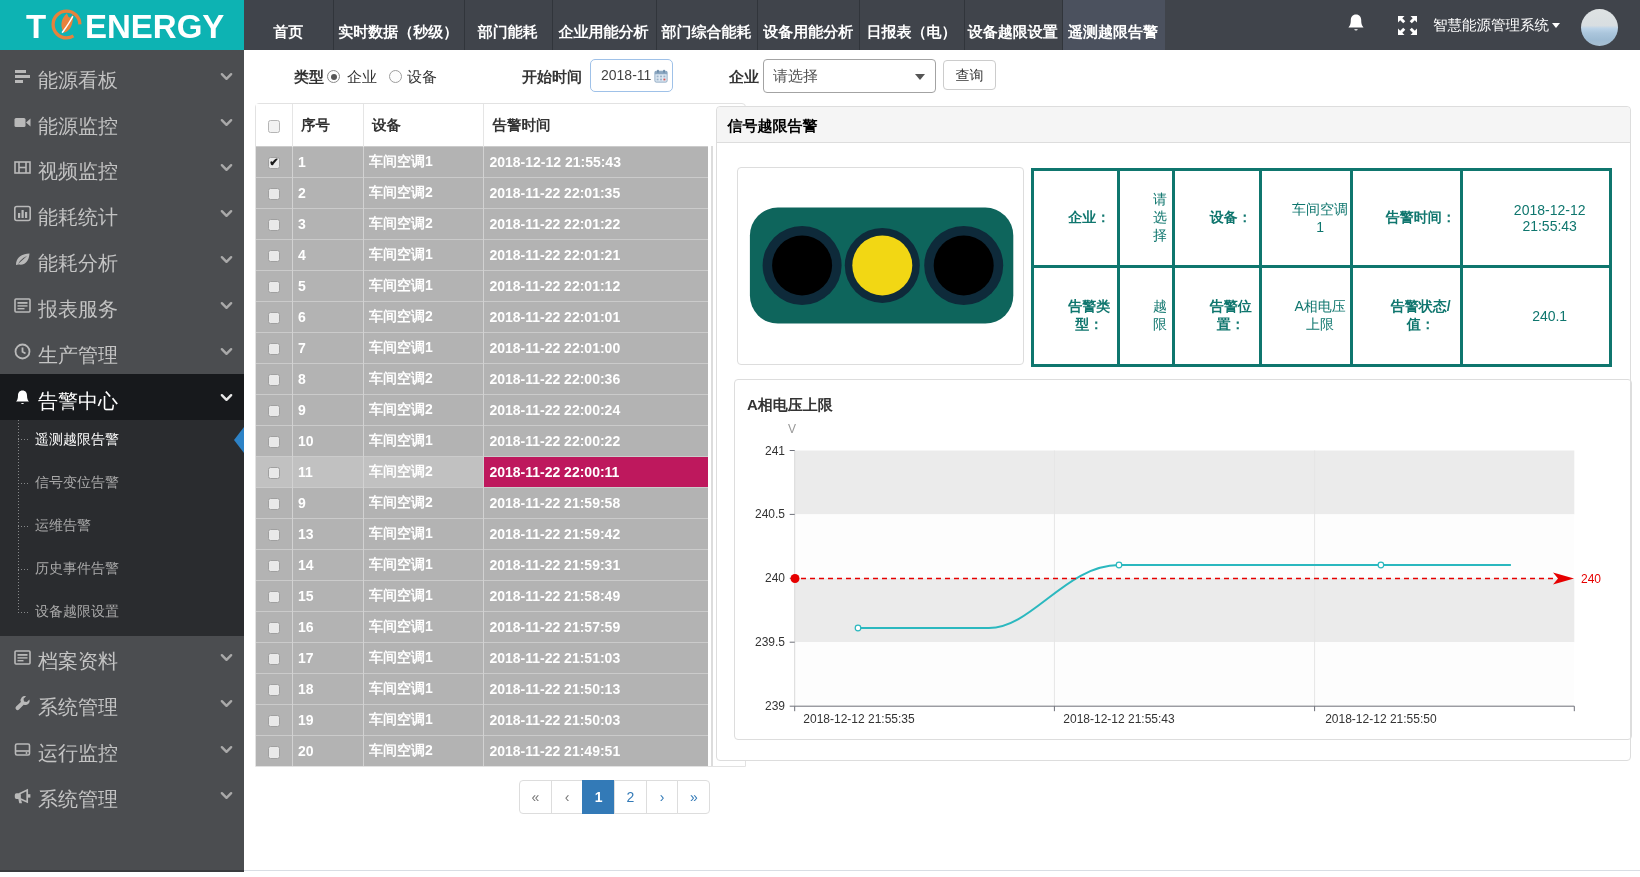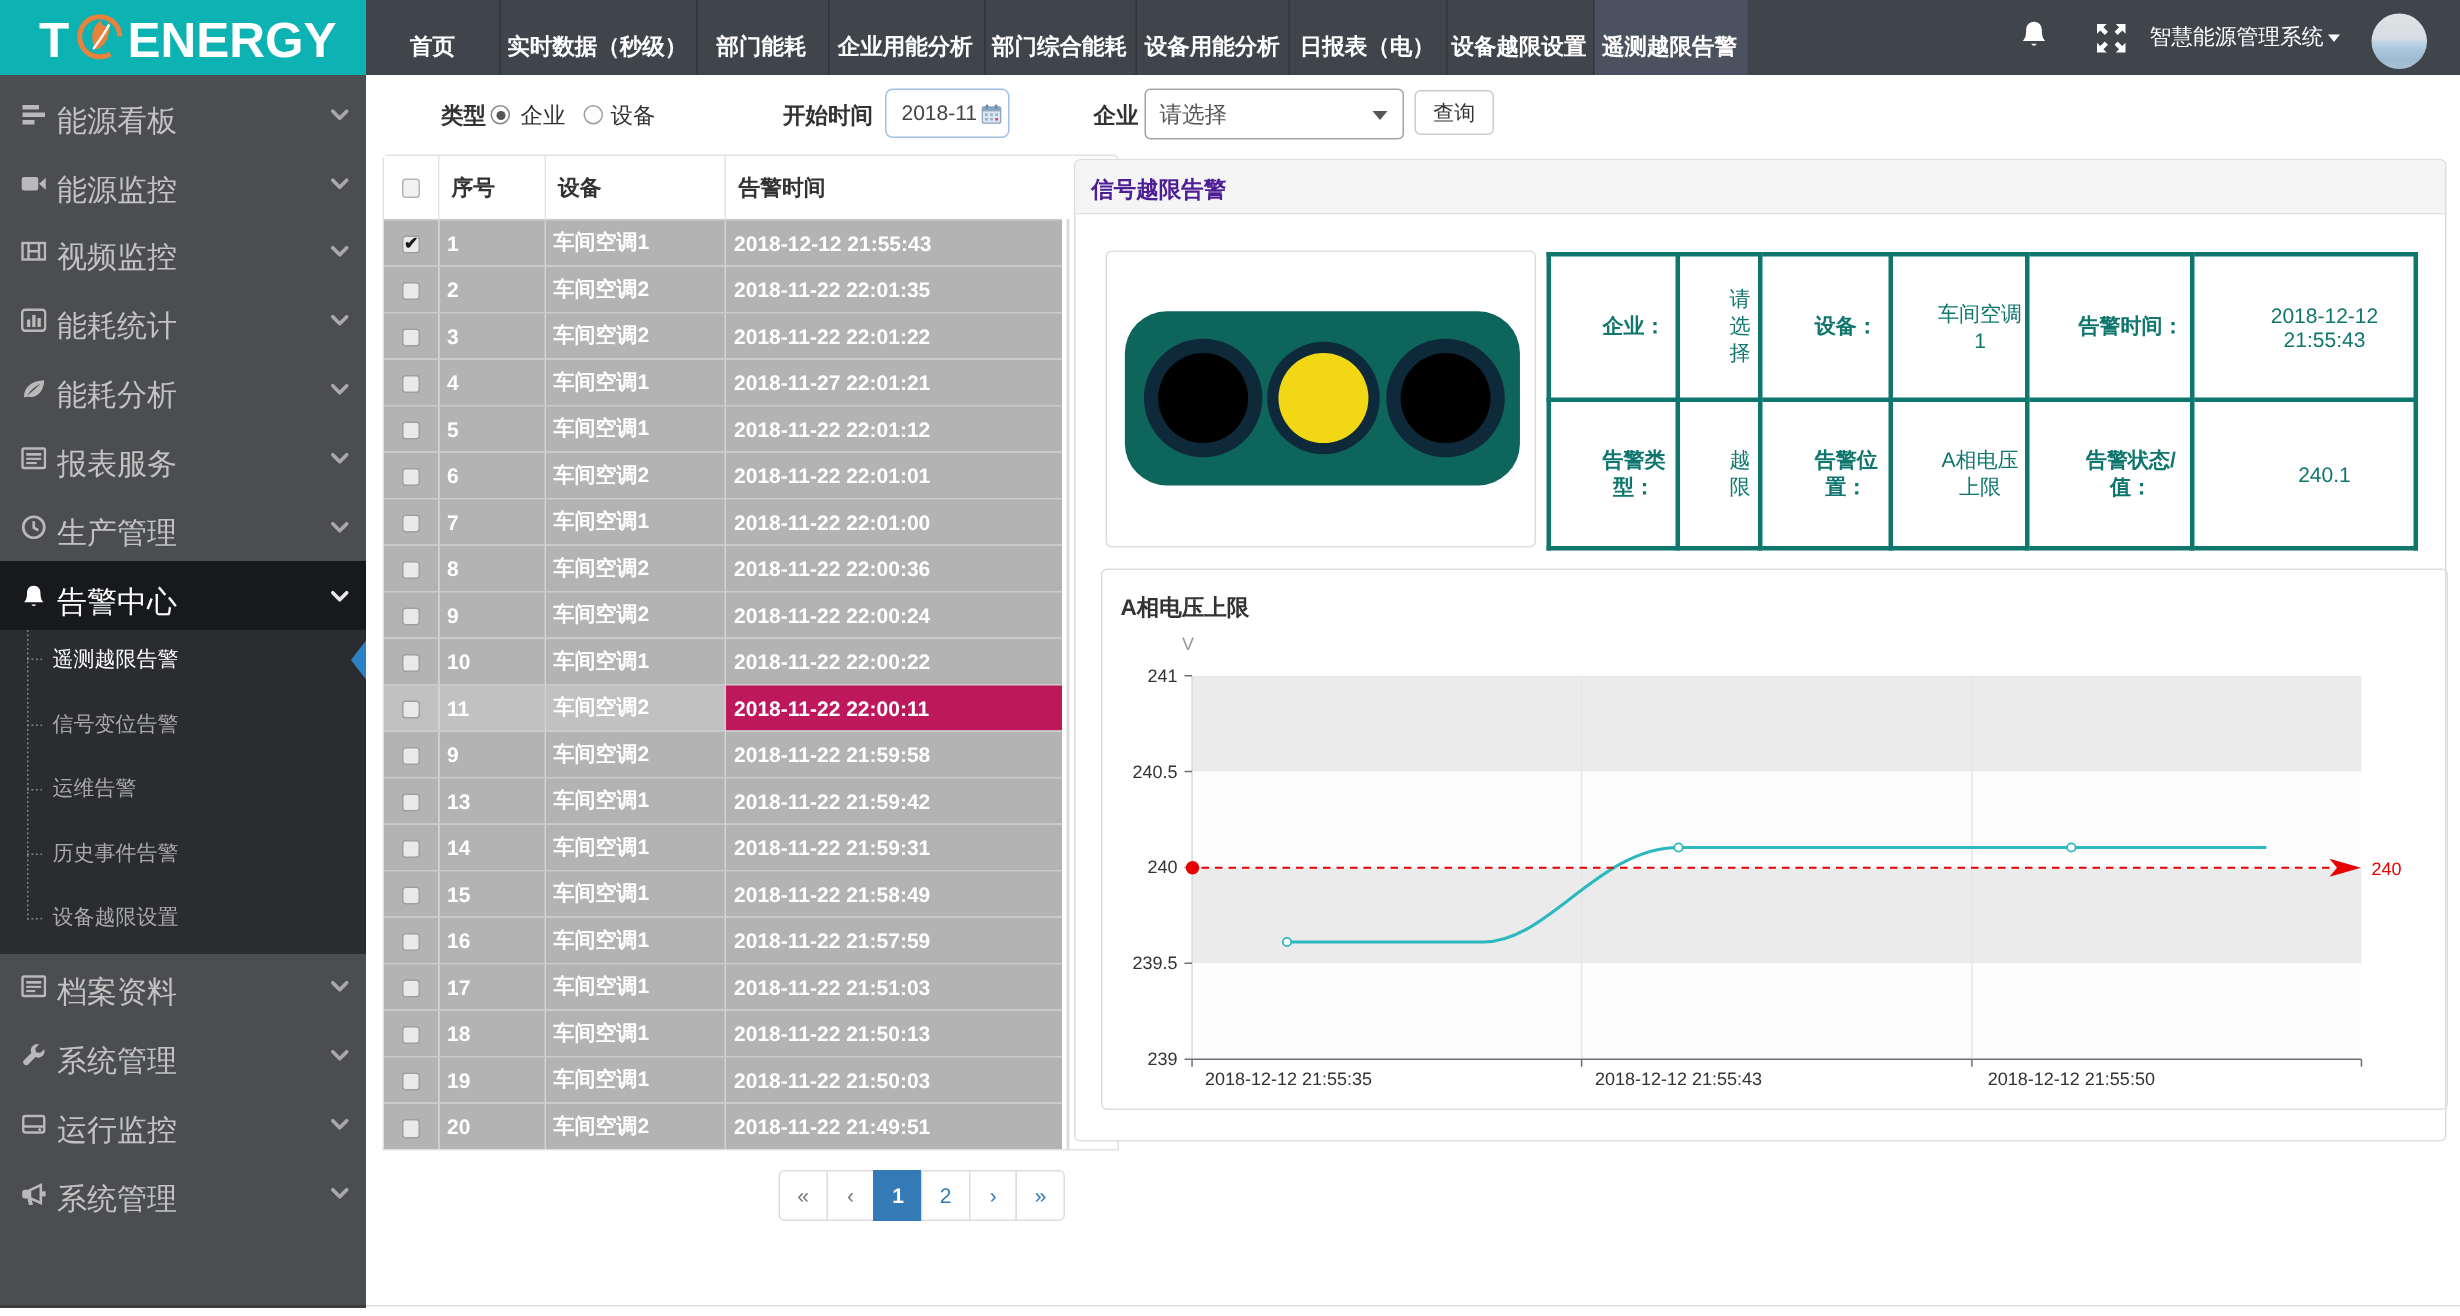--- a/index.html
+++ b/index.html
@@ -47,21 +47,21 @@
 #pager { position:absolute; left:275px; top:730px; height:34px; font-size:14px; }
 #pager a { float:left; display:block; min-width:32.7px; height:34px; line-height:32px; text-align:center; border:1px solid #ddd; margin-left:-1px; background:#fff; color:#337ab7; text-decoration:none; }
 #pager a.g { color:#777; }
 #pager a.first { border-radius:4px 0 0 4px; margin-left:0; }
 #pager a.last { border-radius:0 4px 4px 0; }
 #pager a.on { background:#337ab7; color:#fff; border-color:#337ab7; font-weight:700; }
 
 
 #rpanel { position:absolute; left:471.5px; top:55.7px; width:915.5px; height:655.6px; border:1px solid #ddd; border-radius:4px; background:#fff; }
 #rphead { position:absolute; left:0; top:0; width:100%; height:36px; background:#f5f5f5; border-bottom:1px solid #ddd; border-radius:4px 4px 0 0; }
-#rphead span { position:absolute; left:11px; top:10px; font-size:15px; font-weight:700; color:#4c1d95; }
+#rphead span { position:absolute; left:11px; top:10px; font-size:15px; font-weight:700; color:#000000; }
 #tlbox { position:absolute; left:20px; top:60.5px; width:287px; height:197.5px; border:1px solid #ddd; border-radius:4px; }
 #itable { position:absolute; left:314px; top:61px; width:581px; height:196.6px; border-collapse:collapse; }
 #itable td { border:3px solid #0f766e; font-size:14px; color:#0f766e; text-align:center;padding-left:28px; }
 #itable td.b { font-weight:700; }
 
 
 #chartpanel { position:absolute; left:17.5px; top:272.8px; width:898px; height:360.2px; border:1px solid #ddd; border-radius:4px; }
 
 
 #filters { position:absolute; left:0; top:0; width:1396px; height:50px; }
@@ -336,21 +336,21 @@
       <tr>
             <td class="ck"><span class="cb"></span></td>
             <td>3</td>
             <td>车间空调2</td>
             <td style="border-right:none">2018-11-22 22:01:22</td>
           </tr>
       <tr>
             <td class="ck"><span class="cb"></span></td>
             <td>4</td>
             <td>车间空调1</td>
-            <td style="border-right:none">2018-11-27 22:01:21</td>
+            <td style="border-right:none">2018-11-22 22:01:21</td>
           </tr>
       <tr>
             <td class="ck"><span class="cb"></span></td>
             <td>5</td>
             <td>车间空调1</td>
             <td style="border-right:none">2018-11-22 22:01:12</td>
           </tr>
       <tr>
             <td class="ck"><span class="cb"></span></td>
             <td>6</td>

